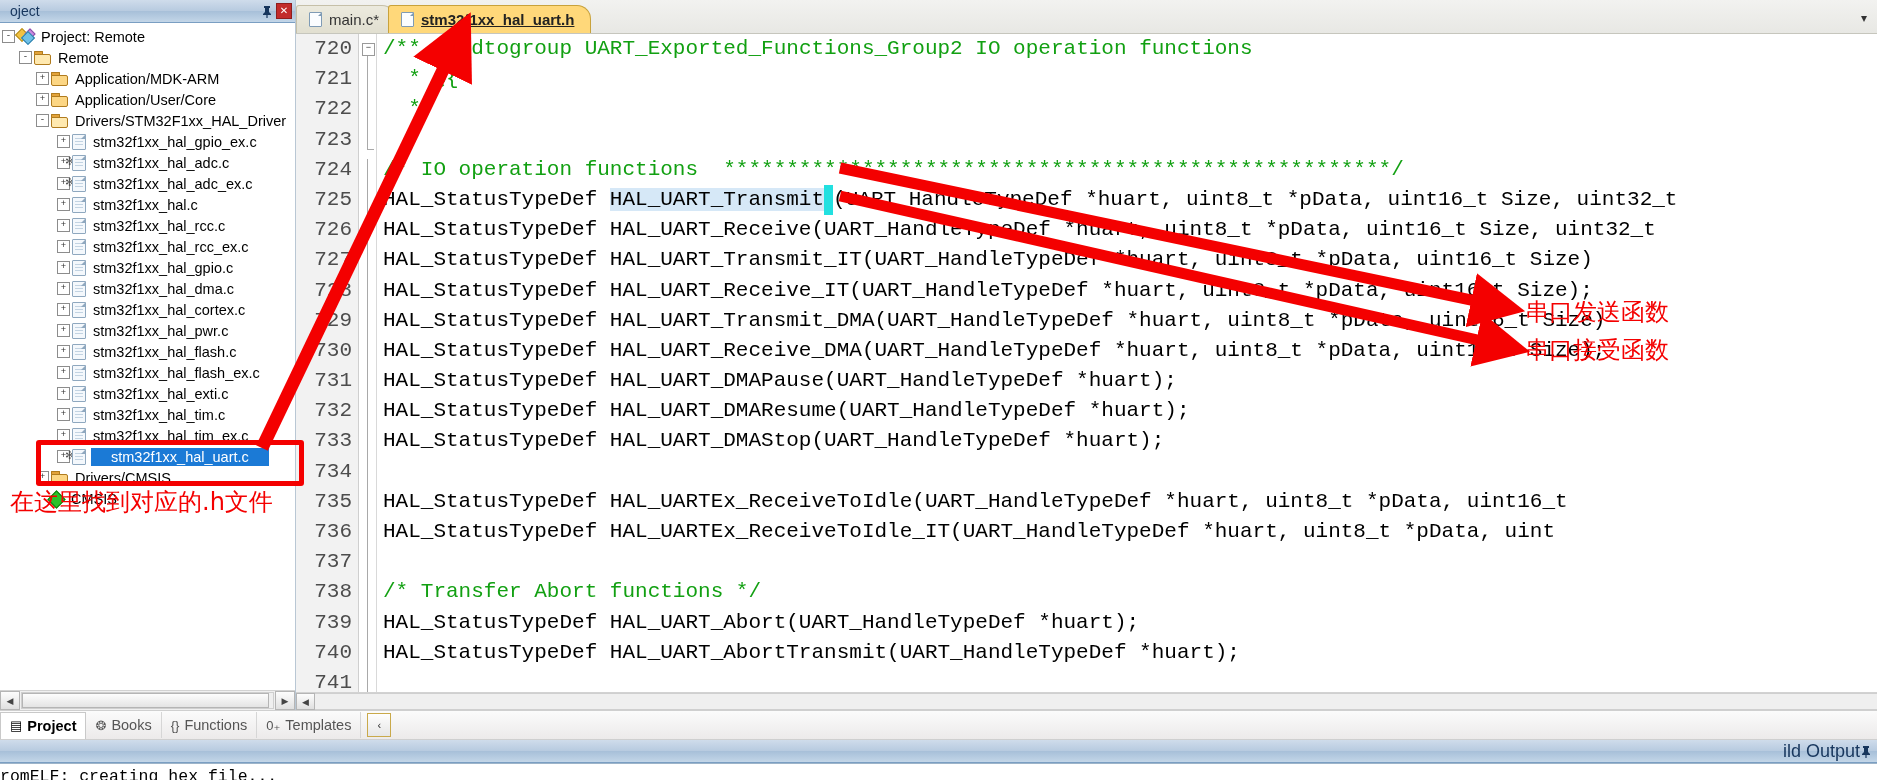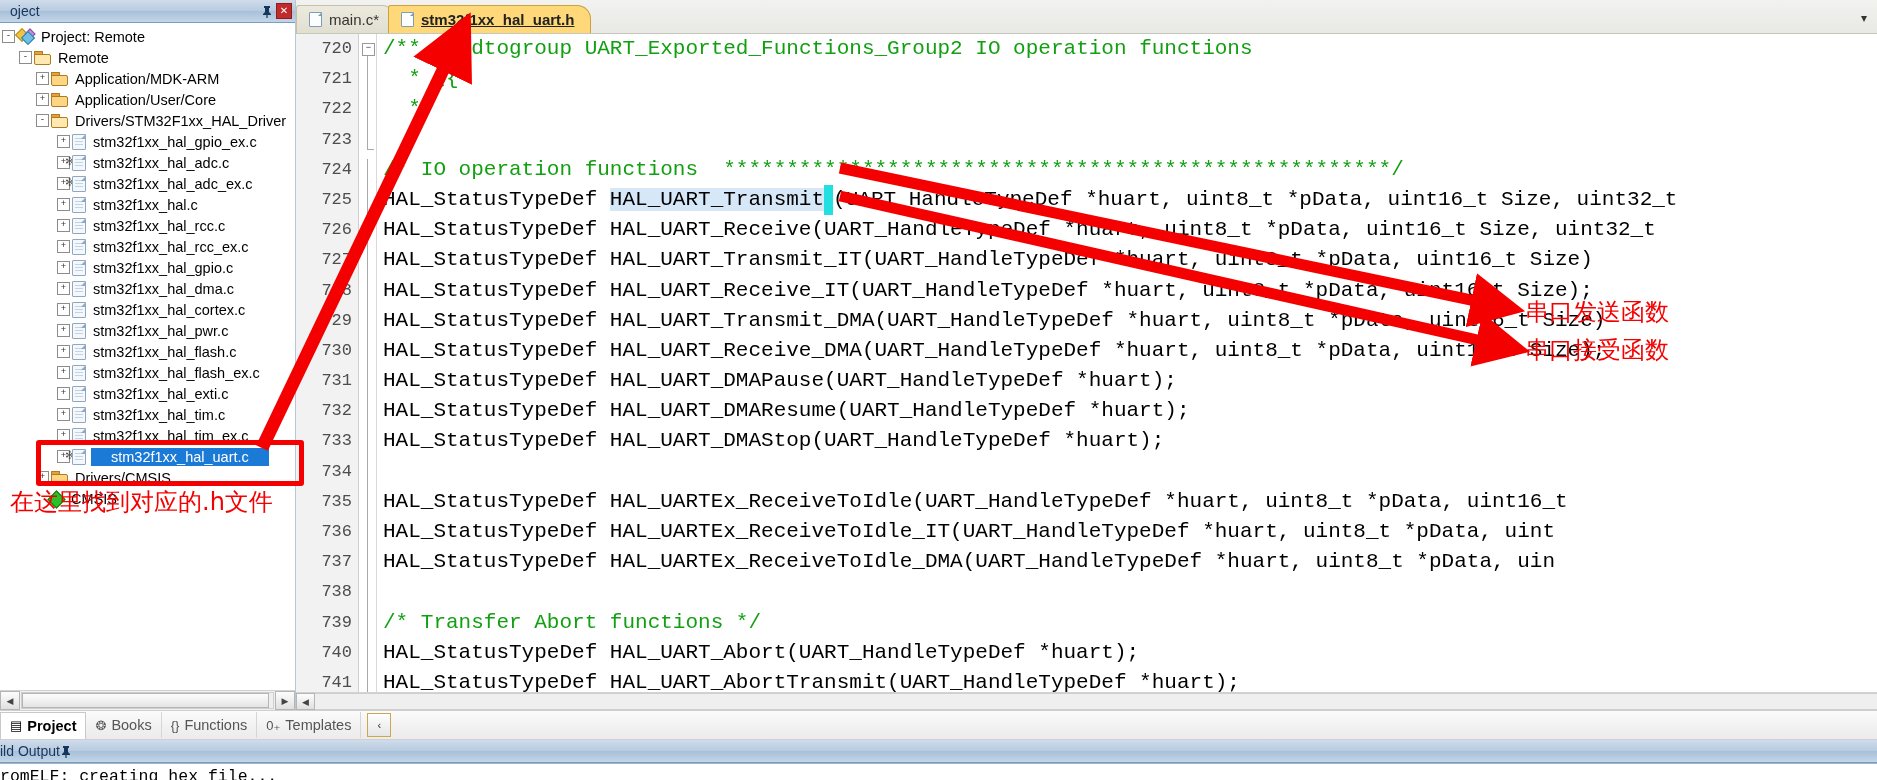--- a/index.html
+++ b/index.html
@@ -116,21 +116,21 @@
   }
   .fold{
     width:17px;flex:0 0 17px;background:#fff;border-right:1px solid #d9d9d9;position:relative;
   }
   .code-lines{flex:1;position:relative;overflow:hidden;background:#fff;}
   .gline,.cline{
     height:30.2px;line-height:30.2px;
     font-family:"Liberation Mono","DejaVu Sans Mono",monospace;
     font-size:21px;white-space:pre;
   }
-  .gline{color:#4d4d4d;padding-right:6px;font-size:17px;}
+  .gline{color:#4d4d4d;padding-right:6px;font-size:21px;}
   .cline{color:#000;padding-left:6px;}
   .kw{color:#000;}
   .cm{color:#12a012;}
   .hl{background:#d6e8f7;}
   .caret{display:inline-block;width:9px;background:#22e0e0;}
   .fold-mark{
     position:absolute;left:3px;width:11px;height:11px;border:1px solid #9a9a9a;background:#fff;
     font-size:9px;line-height:9px;text-align:center;color:#333;font-family:"Liberation Mono",monospace;
   }
   .fold-line{position:absolute;left:8px;width:1px;background:#a9a9a9;}
@@ -154,22 +154,22 @@
   .btab .gl{font-size:13px;}
   .btab-nav{margin-left:6px;display:flex;}
   .btab-nav div{width:22px;height:22px;border:1px solid #c9a94a;background:linear-gradient(to bottom,#fefefe,#e6e6e6);display:flex;align-items:center;justify-content:center;font-size:11px;color:#333;}
 
   
   .build-panel{flex:1;display:flex;flex-direction:column;background:#fff;}
   .build-title{
     height:22px;flex:0 0 22px;
     background:linear-gradient(to bottom,#cfdceb 0%,#b8cbe0 48%,#a8c0d9 52%,#c3d6e8 100%);
     border-bottom:1px solid #7a9ec2;
-    display:flex;align-items:center;justify-content:flex-start;
-    font-size:14px;color:#17365d;
+    display:flex;align-items:center;justify-content:flex-end;
+    font-size:18px;color:#17365d;
   }
   .build-body{
     flex:1;background:#fff;border-top:1px solid #9db4c9;
     font-family:"Liberation Mono","DejaVu Sans Mono",monospace;
     font-size:16.5px;line-height:21px;color:#000;padding-top:2px;
     overflow:hidden;position:relative;
   }
 
   
   .overlay{position:absolute;inset:0;pointer-events:none;z-index:50;}
@@ -484,21 +484,20 @@
             <div class="cline"><span class="kw">HAL_StatusTypeDef HAL_UART_Transmit_IT(UART_HandleTypeDef *huart, uint8_t *pData, uint16_t Size)</span></div>
             <div class="cline"><span class="kw">HAL_StatusTypeDef HAL_UART_Receive_IT(UART_HandleTypeDef *huart, uint8_t *pData, uint16_t Size);</span></div>
             <div class="cline"><span class="kw">HAL_StatusTypeDef HAL_UART_Transmit_DMA(UART_HandleTypeDef *huart, uint8_t *pData, uint16_t Size)</span></div>
             <div class="cline"><span class="kw">HAL_StatusTypeDef HAL_UART_Receive_DMA(UART_HandleTypeDef *huart, uint8_t *pData, uint16_t Size);</span></div>
             <div class="cline"><span class="kw">HAL_StatusTypeDef HAL_UART_DMAPause(UART_HandleTypeDef *huart);</span></div>
             <div class="cline"><span class="kw">HAL_StatusTypeDef HAL_UART_DMAResume(UART_HandleTypeDef *huart);</span></div>
             <div class="cline"><span class="kw">HAL_StatusTypeDef HAL_UART_DMAStop(UART_HandleTypeDef *huart);</span></div>
             <div class="cline"><span class="kw"></span></div>
             <div class="cline"><span class="kw">HAL_StatusTypeDef HAL_UARTEx_ReceiveToIdle(UART_HandleTypeDef *huart, uint8_t *pData, uint16_t </span></div>
             <div class="cline"><span class="kw">HAL_StatusTypeDef HAL_UARTEx_ReceiveToIdle_IT(UART_HandleTypeDef *huart, uint8_t *pData, uint</span></div>
-            <div class="cline"><span class="kw">HAL_StatusTypeDef HAL_UARTEx_ReceiveToIdle_DMA(UART_HandleTypeDef *huart, uint8_t *pData, uin</span></div>
             <div class="cline"><span class="kw"></span></div>
             <div class="cline"><span class="cm">/* Transfer Abort functions */</span></div>
             <div class="cline"><span class="kw">HAL_StatusTypeDef HAL_UART_Abort(UART_HandleTypeDef *huart);</span></div>
             <div class="cline"><span class="kw">HAL_StatusTypeDef HAL_UART_AbortTransmit(UART_HandleTypeDef *huart);</span></div>
           </div>
       </div>
 
       <div class="editor-hscroll">
         <div class="eh-btn">◀</div>
         <div class="eh-track"></div>

